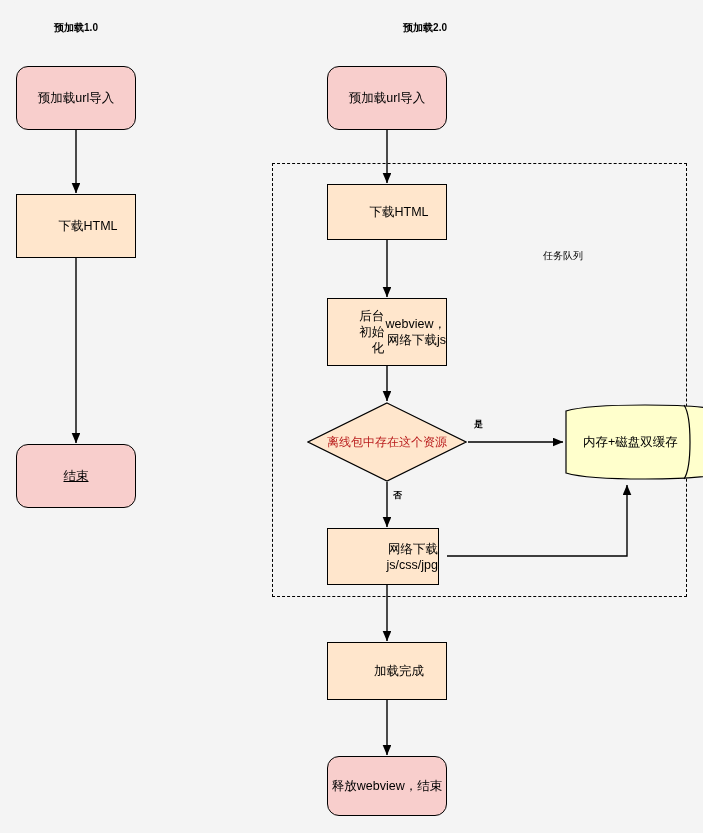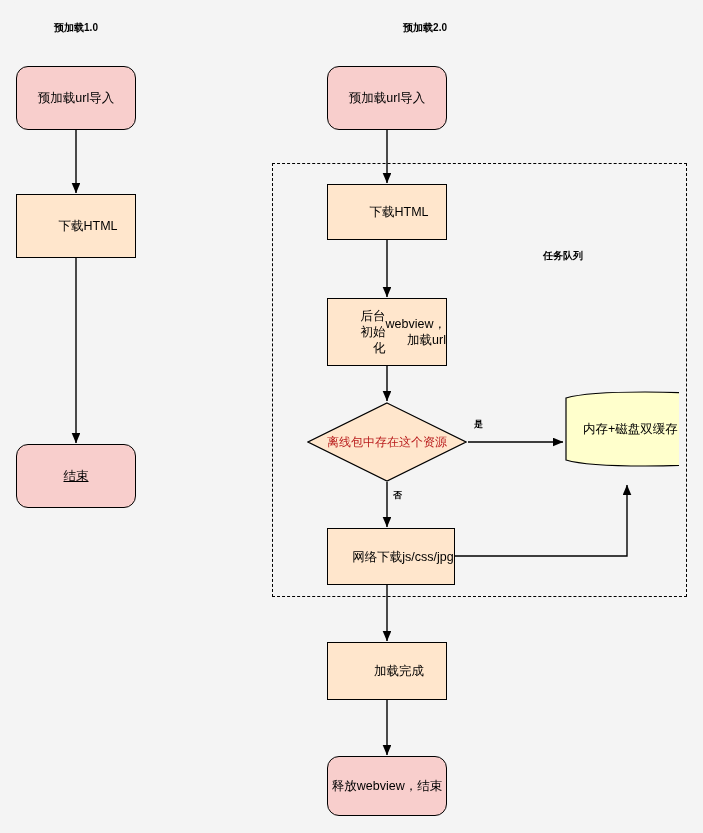--- a/index.html
+++ b/index.html
@@ -90,21 +90,21 @@
   }
   .dashed-group {
     position: absolute;
     box-sizing: border-box;
     border: 1.4px dashed #000000;
     background: transparent;
   }
   .group-label {
     position: absolute;
     font-size: 10px;
-    font-weight: bold;
+    font-weight: normal;
     color: #000;
     white-space: nowrap;
   }
   .edge-label {
     position: absolute;
     font-size: 9px;
     font-weight: bold;
     color: #000;
     background: transparent;
     white-space: nowrap;
@@ -165,41 +165,41 @@
   <div class="node process" style="left:16px; top:194px; width:120px; height:64px;">下载HTML</div>
 
   <div class="node terminal" style="left:16px; top:444px; width:120px; height:64px;text-decoration:underline;">结束</div>
 
   <div class="node terminal" style="left:327px; top:66px; width:120px; height:64px;">预加载url导入</div>
 
   <div class="node process" style="left:327px; top:184px; width:120px; height:56px;">下载HTML</div>
 
   <div class="node process" style="left:327px; top:298px; width:120px; height:68px; ">
     <span>后台初始化</span>
-    <span>webview，加载url</span>
+    <span>webview，网络下载js</span>
   </div>
 
   <div class="diamond-wrap" style="left:307px; top:402px; width:160px; height:80px;">
     <svg width="160" height="80" viewBox="0 0 160 80">
       <polygon points="80,1 159,40 80,79 1,40" fill="#ffe6cc" stroke="#000000" stroke-width="1.2"></polygon>
     </svg>
     <div class="diamond-label">离线包中存在这个资源</div>
   </div>
 
   <div class="edge-label" style="left:474px; top:418px;">是</div>
 
   <div class="edge-label" style="left:393px; top:489px;">否</div>
 
-  <div class="cyl-wrap" style="left:565px; top:390px; width:114px; height:78px; overflow:hidden;">
+  <div class="cyl-wrap" style="left:565px; top:403px; width:138px; height:78px; overflow:hidden;">
     <svg width="160" height="78" viewBox="0 0 160 78">
       <path d="M1,8 C28,0 132,0 159,8 L159,70 C132,78 28,78 1,70 Z" fill="#ffffcc" stroke="#000000" stroke-width="1.2"></path>
       <path d="M119,2 C127,14 127,64 119,76" fill="none" stroke="#000000" stroke-width="1.2"></path>
     </svg>
     <div class="cyl-label">内存+磁盘双缓存</div>
   </div>
 
-  <div class="node process" style="left:327px; top:528px; width:128px; height:57px;">网络下载js/css/jpg</div>
+  <div class="node process" style="left:327px; top:528px; width:112px; height:57px;">网络下载js/css/jpg</div>
 
   <div class="node process" style="left:327px; top:642px; width:120px; height:58px;">加载完成</div>
 
   <div class="node terminal" style="left:327px; top:756px; width:120px; height:60px;">释放webview，结束</div>
 
 </div>
 
 </body></html>

